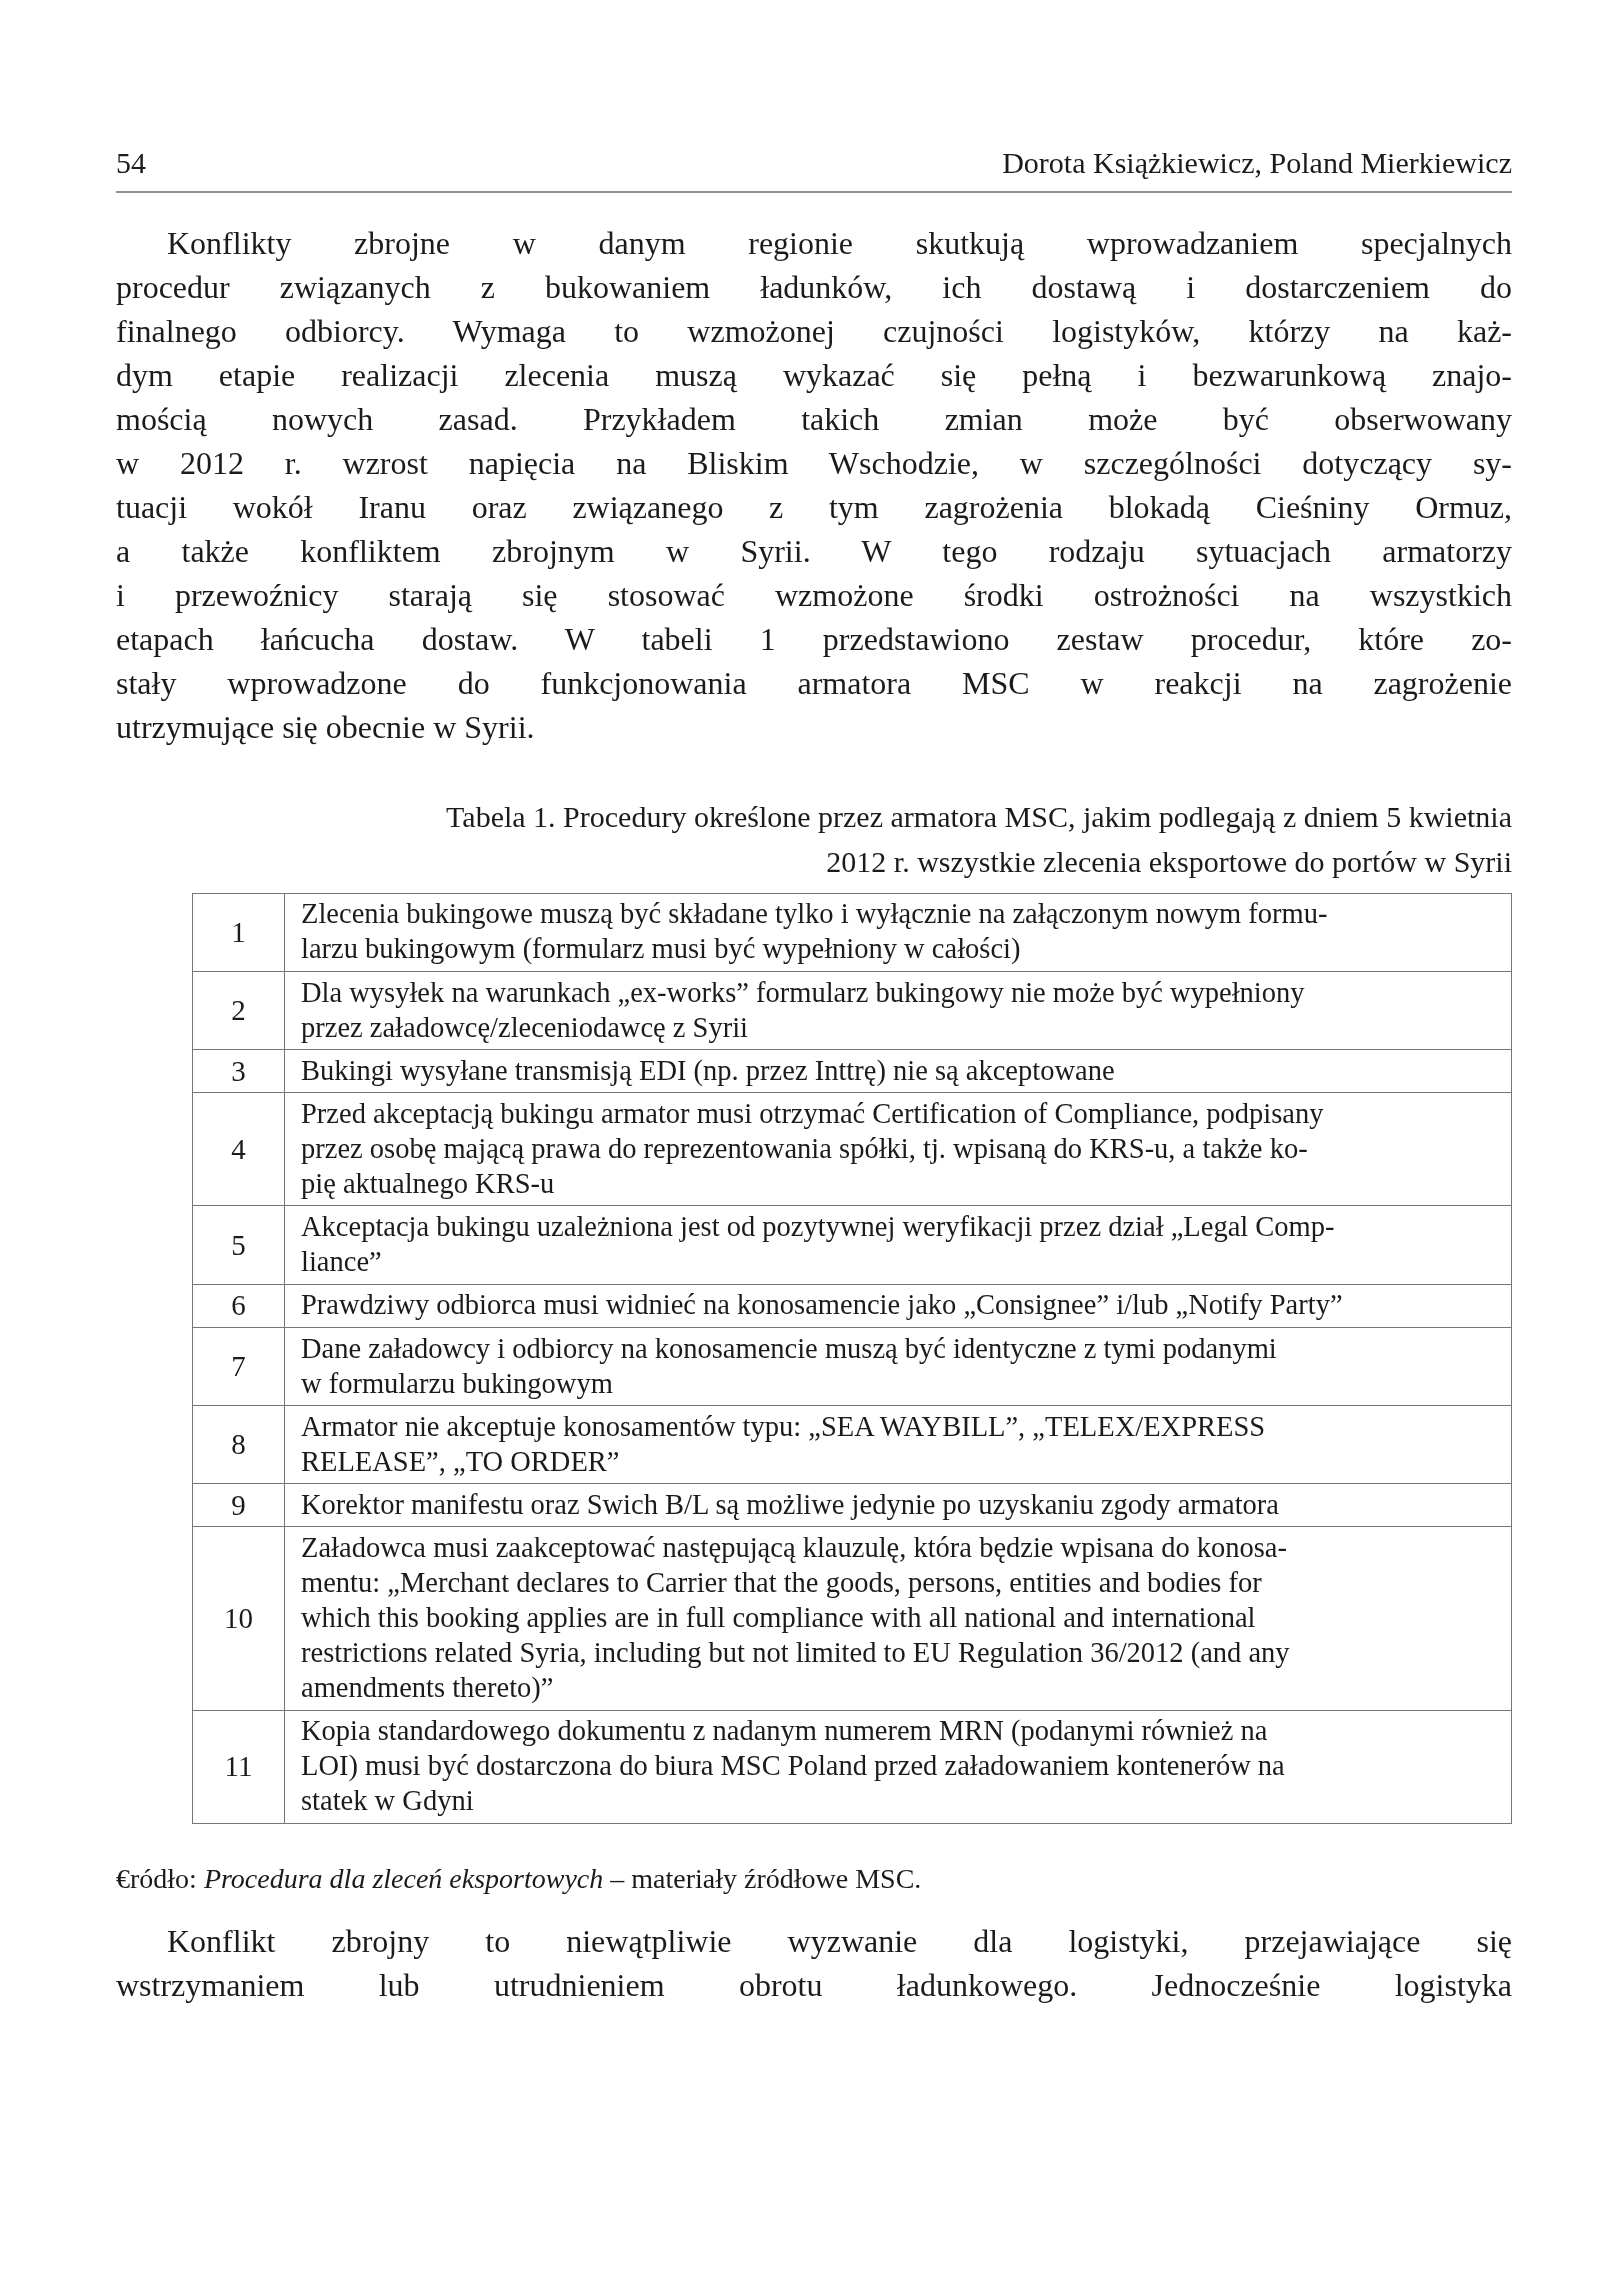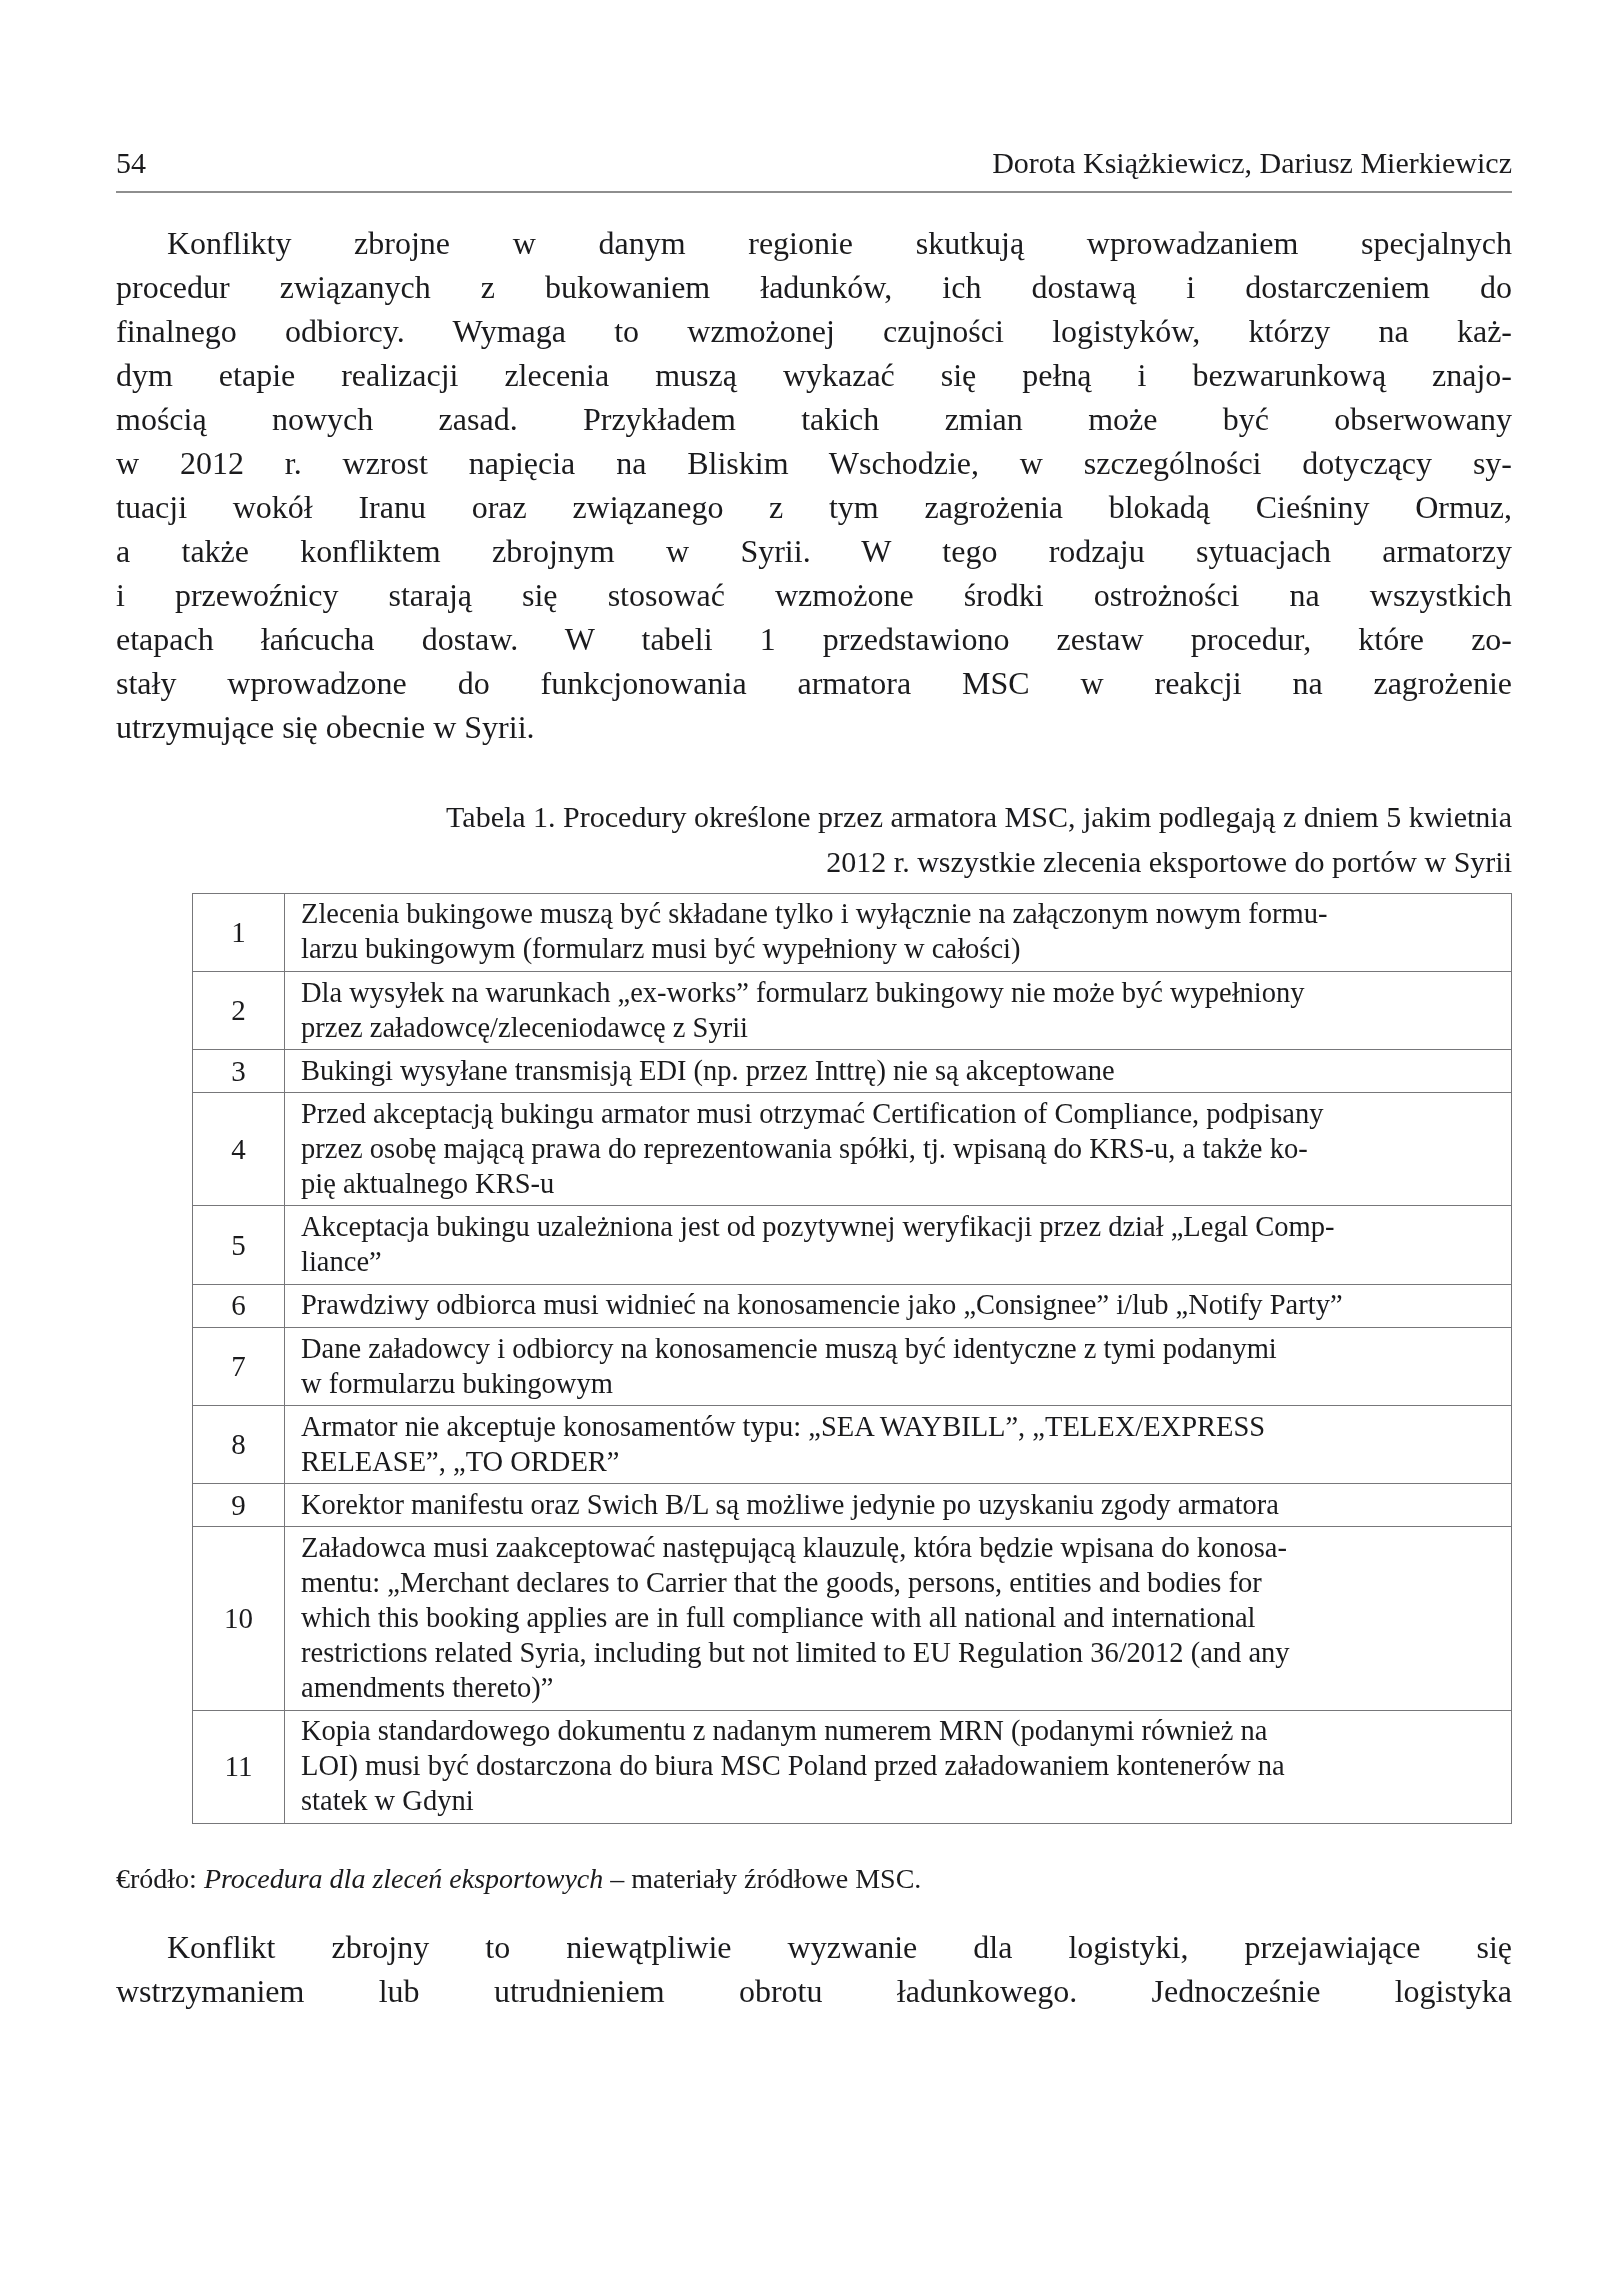--- a/index.html
+++ b/index.html
@@ -54,31 +54,31 @@
     font-size:29px;
   }
   .proc-table td.txt { padding:2.7px 14.3px 4.5px 16px; }
   .proc-table td.txt .cline { text-align:left; }
   
   .source {
     margin-top:37px;
     font-size:28px; line-height:36px;
   }
   .src-title { font-style:italic; }
-  .para.last { margin-top:28px; }
+  .para.last { margin-top:22px; }
 </style>
 </head>
 <body>
 
 <div class="page">
   <div class="content">
 
     <header class="running-head">
       <span>54</span>
-      <span>Dorota Książkiewicz, Dariusz Mierkiewicz</span>
+      <span>Dorota Książkiewicz, Poland Mierkiewicz</span>
     </header>
     <div class="rule"></div>
 
     <div class="para">
         <div class="line just indent">Konflikty zbrojne w danym regionie skutkują wprowadzaniem specjalnych</div>
         <div class="line just">procedur związanych z bukowaniem ładunków, ich dostawą i dostarczeniem do</div>
         <div class="line just">finalnego odbiorcy. Wymaga to wzmożonej czujności logistyków, którzy na każ-</div>
         <div class="line just">dym etapie realizacji zlecenia muszą wykazać się pełną i bezwarunkową znajo-</div>
         <div class="line just">mością nowych zasad. Przykładem takich zmian może być obserwowany</div>
         <div class="line just">w 2012 r. wzrost napięcia na Bliskim Wschodzie, w szczególności dotyczący sy-</div>

